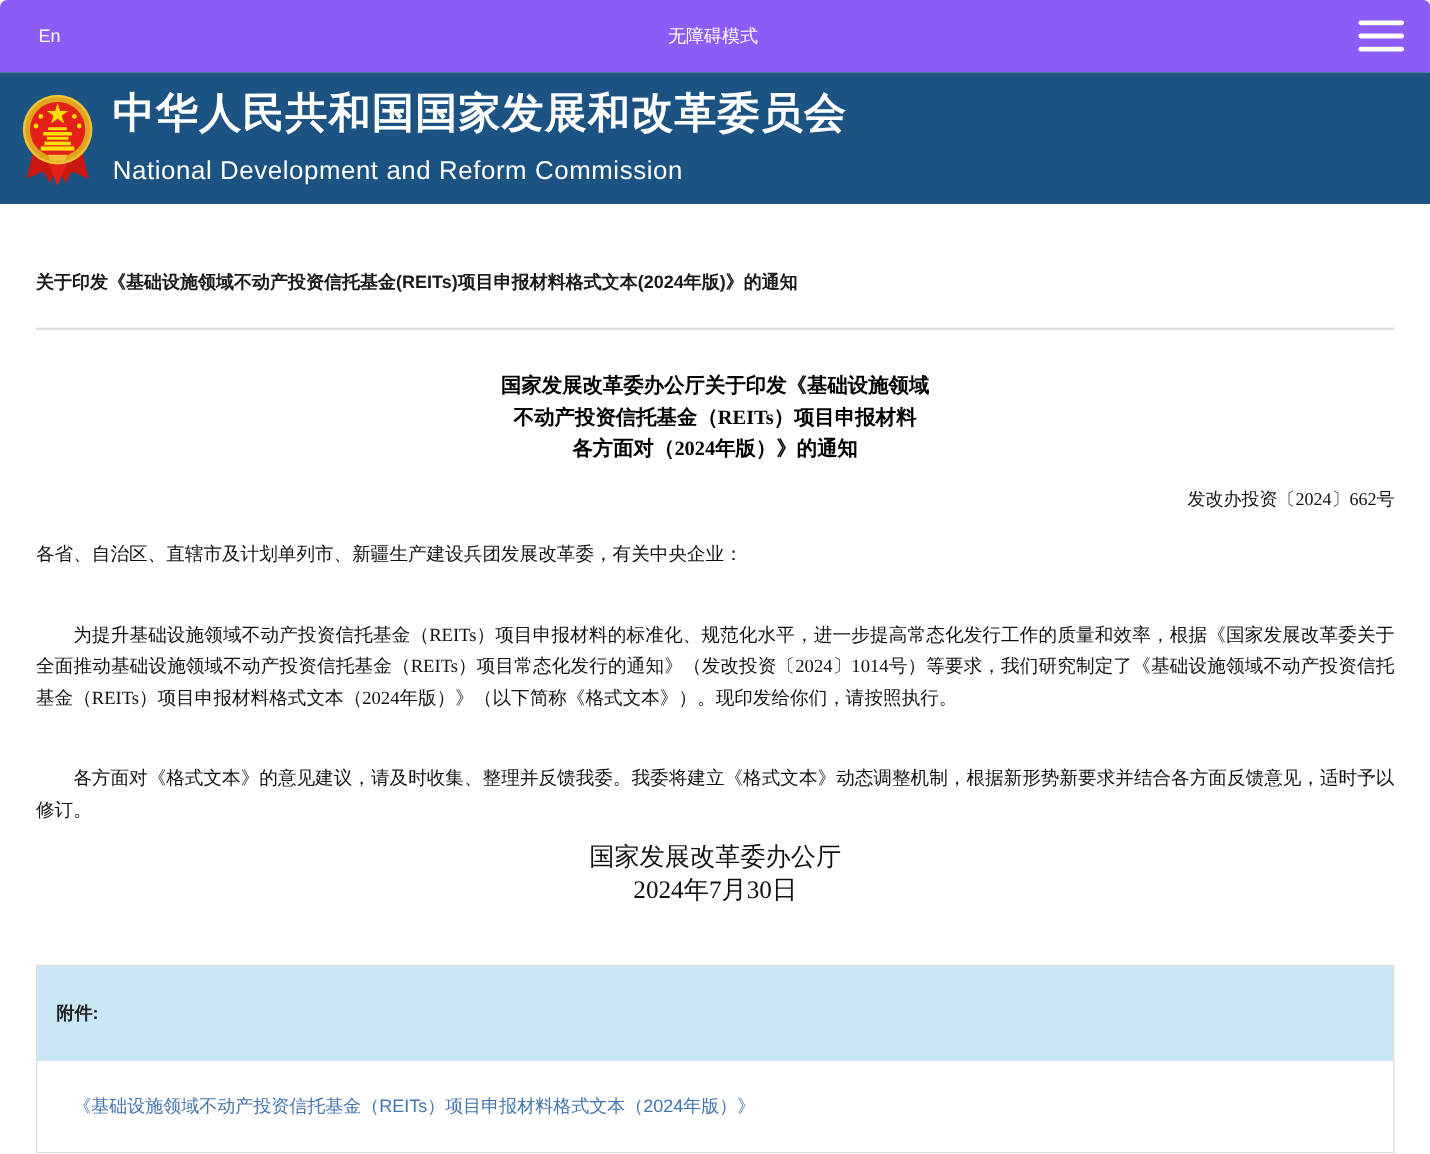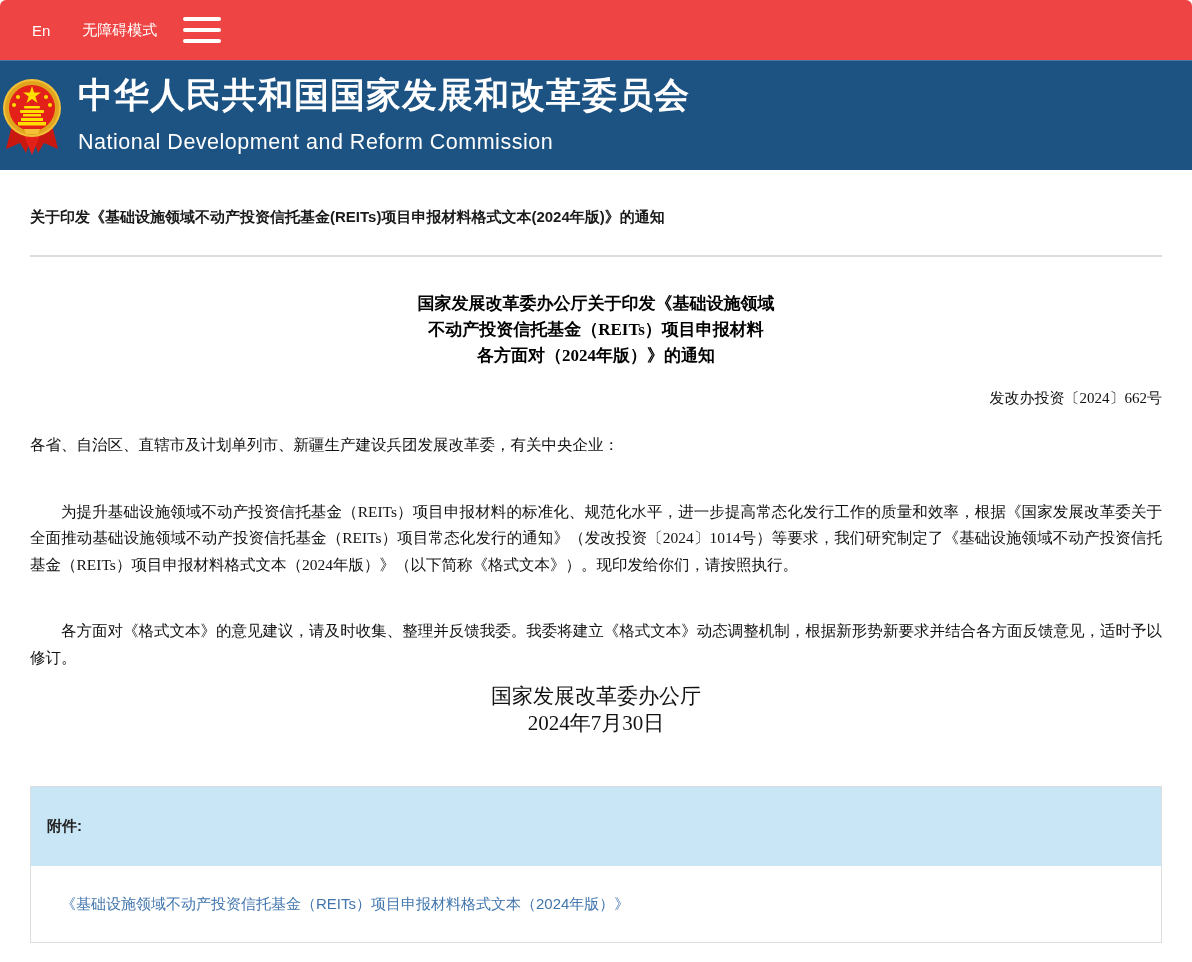--- a/index.html
+++ b/index.html
@@ -2,24 +2,24 @@
 <html lang="zh"><head>
 <meta charset="utf-8">
 <style>
   * { box-sizing: border-box; margin: 0; padding: 0; }
   html, body { width: 1192px; background: #ffffff; }
   body { font-family: "Liberation Sans", "DejaVu Sans", sans-serif; }
 
   
   .topbar {
     height: 60px;
-    background: #ef4444;
+    background: #8b5cf6;
     display: flex;
     align-items: center;
-    justify-content: flex-start;
+    justify-content: space-between;
     padding-right: 22px;
     border-radius: 6px 6px 0 0;
   }
   .topbar a {
     color: #ffffff;
     font-size: 15px;
     text-decoration: none;
     margin-left: 32px;
     cursor: pointer;
   }
@@ -38,41 +38,42 @@
     border-radius: 2px;
   }
 
   
   .banner {
     height: 110px;
     background: #1d5382;
     border-top: 1px solid #4a77a1;
     display: flex;
     align-items: center;
+    padding-left: 16px;
   }
   .emblem { width: 64px; height: 82px; flex: 0 0 auto; margin-top: 4px; }
   .banner-text { margin-left: 14px; color: #ffffff; }
   .banner-zh {
     font-size: 35px;
     font-weight: bold;
     letter-spacing: 1px;
     line-height: 1.1;
     white-space: nowrap;
   }
   .banner-en {
     font-size: 21.5px;
     letter-spacing: 0.5px;
     margin-top: 15px;
     white-space: nowrap;
   }
 
   
   .content { padding: 0 30px; }
   .page-title {
-    margin-top: 38px;
+    margin-top: 56px;
     font-size: 15px;
     font-weight: bold;
     color: #1a1a1a;
   }
   .meta {
     margin-top: 32px;
     font-size: 16px;
     color: #666666;
   }
   .rule {

